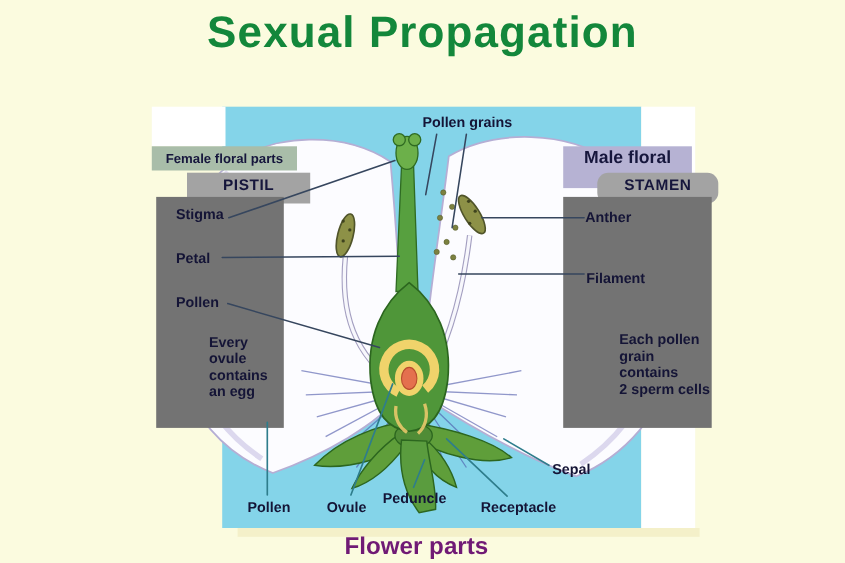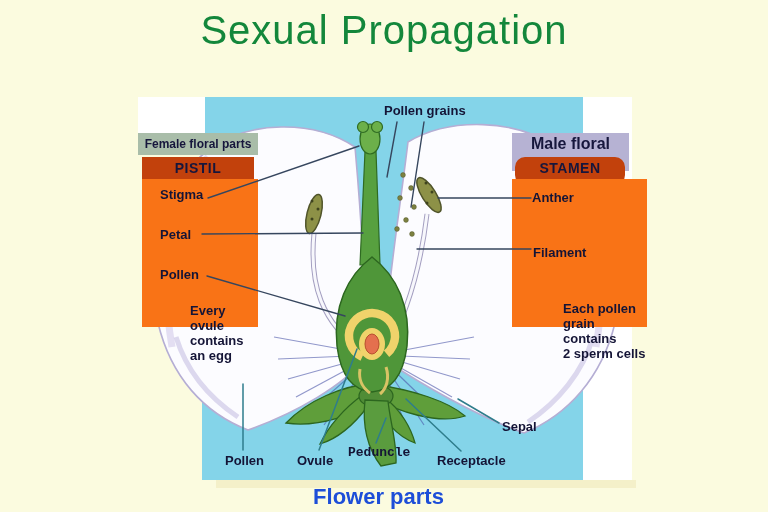--- a/index.html
+++ b/index.html
@@ -3,46 +3,46 @@
 <meta charset="utf-8">
 <style>
   html,body{margin:0;padding:0;}
   body{
     width:768px;height:512px;position:relative;overflow:hidden;
     background:#fbfbdf;
     font-family:"Liberation Sans","DejaVu Sans",sans-serif;
   }
   .title{
     position:absolute;top:8px;left:0;width:768px;margin:0;
-    text-align:center;font-size:40px;font-weight:normal;letter-spacing:1px;
+    text-align:center;font-size:40px;font-weight:bold;letter-spacing:1px;
     color:#13873b;
   }
   .diagram{position:absolute;left:138px;top:97px;width:499px;height:383px;}
   .sky{position:absolute;left:64px;top:0;width:381px;height:383px;background:#84d4e9;z-index:1;}
   .shadow-strip{position:absolute;left:78px;top:383px;width:420px;height:8px;background:#f1ecc2;opacity:.75;z-index:0;}
   .white-block{position:absolute;background:#ffffff;z-index:1;}
   .wb-tl{left:0;top:0;width:67px;height:36px;}
   .wb-rc{left:445px;top:0;width:49px;height:383px;}
   .flower-svg{position:absolute;left:0;top:0;width:499px;height:383px;z-index:2;overflow:visible;}
   .lines-svg{position:absolute;left:0;top:0;width:499px;height:383px;z-index:6;overflow:visible;pointer-events:none;}
   .bar{position:absolute;z-index:3;text-align:center;font-weight:bold;color:#16163c;}
-  .female-bar{left:0;top:36px;width:120px;height:22px;line-height:22px;font-size:12px;background:#a9bda9;}
+  .female-bar{left:0;top:36px;width:132px;height:22px;line-height:22px;font-size:12px;background:#a9bda9;}
   .male-bar{left:374px;top:36px;width:117px;height:38px;line-height:22px;font-size:16px;background:#b6b2d3;}
-  .organ-bar{background:#c2410c;font-size:14px;height:28px;line-height:22px;letter-spacing:.5px;}
+  .organ-bar{background:#a3a3a3;font-size:14px;height:28px;line-height:22px;letter-spacing:.5px;margin-left:28px;}
   .pistil-bar{left:4px;top:60px;width:112px;}
   .stamen-bar{left:377px;top:60px;width:110px;border-radius:10px;}
-  .panel{position:absolute;top:82px;width:116px;height:148px;background:#f97316;z-index:3;}
+  .panel{position:absolute;top:82px;width:116px;height:210px;background:#737373;z-index:3;}
   .left-panel{left:4px;}
   .right-panel{left:374px;width:115px;padding-left:20px;}
   .lbl{position:absolute;font-size:13px;font-weight:bold;color:#141436;white-space:nowrap;z-index:4;}
   .note{position:absolute;font-size:13px;font-weight:bold;color:#141436;line-height:15px;white-space:pre-line;z-index:4;margin-left:30px;}
   .panel .lbl,.panel .note{position:absolute;}
   .caption{
     position:absolute;left:0;top:484px;width:709px;text-align:center;
-    font-size:22px;font-weight:bold;color:#1d4ed8;padding-left:48px;box-sizing:border-box;
+    font-size:22px;font-weight:bold;color:#701a75;padding-left:48px;box-sizing:border-box;
   }
 </style>
 </head>
 <body>
 
 <h1 class="title">Sexual Propagation</h1>
 
 <div class="diagram">
   <div class="shadow-strip"></div>
   <div class="sky"></div>
@@ -150,21 +150,21 @@
     <div class="lbl" style="left:20px;top:11px;">Anther</div>
     <div class="lbl" style="left:21px;top:66px;">Filament</div>
     <div class="note" style="left:21px;top:122px;">Each pollen
 grain contains
 2 sperm cells</div>
   </div>
 
   <div class="lbl" style="left:246px;top:6px;">Pollen grains</div>
   <div class="lbl" style="left:87px;top:356px;">Pollen</div>
   <div class="lbl" style="left:159px;top:356px;">Ovule</div>
-  <div class="lbl" style="left:210px;top:348px;font-family:Liberation Mono, monospace;">Peduncle</div>
+  <div class="lbl" style="left:210px;top:348px;">Peduncle</div>
   <div class="lbl" style="left:299px;top:356px;">Receptacle</div>
   <div class="lbl" style="left:364px;top:322px;">Sepal</div>
 
   <svg class="lines-svg" viewBox="0 0 499 383">
     <g stroke="#36465e" stroke-width="1.4" stroke-linecap="round">
       <line x1="70" y1="101" x2="221" y2="49"></line>
       <line x1="64" y1="137" x2="225" y2="136"></line>
       <line x1="69" y1="179" x2="207" y2="219"></line>
       <line x1="300" y1="101" x2="393" y2="101"></line>
       <line x1="279" y1="152" x2="393" y2="152"></line>

